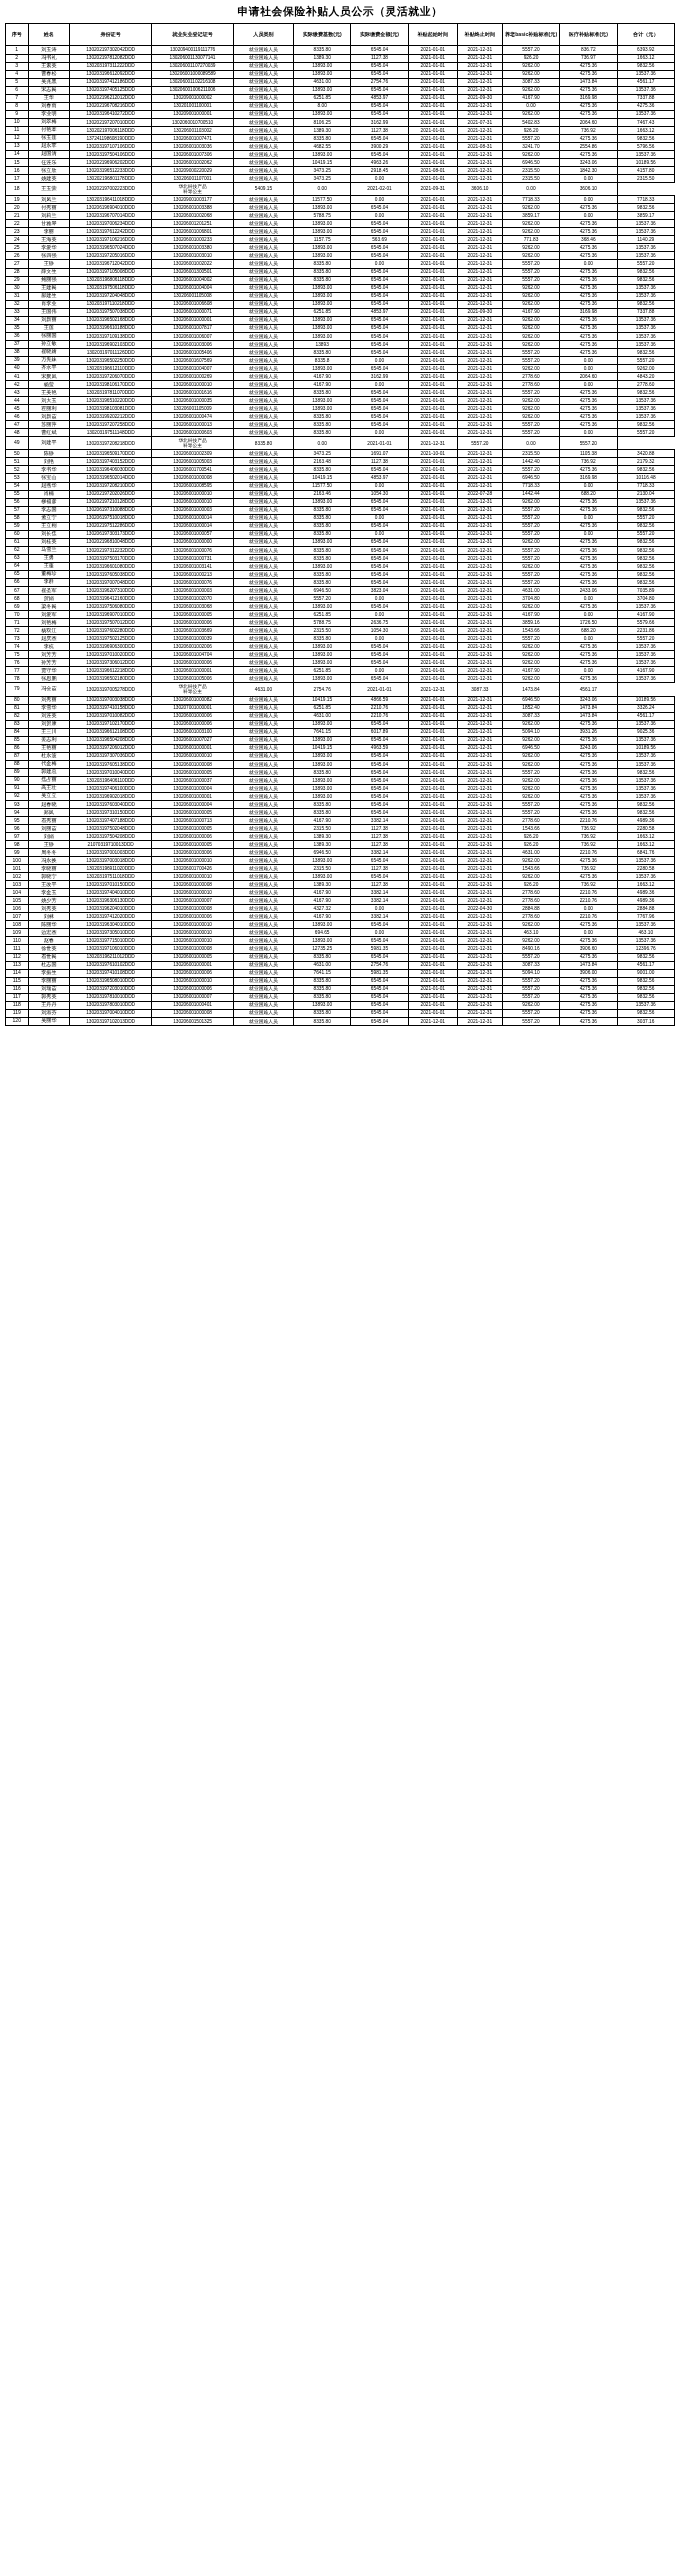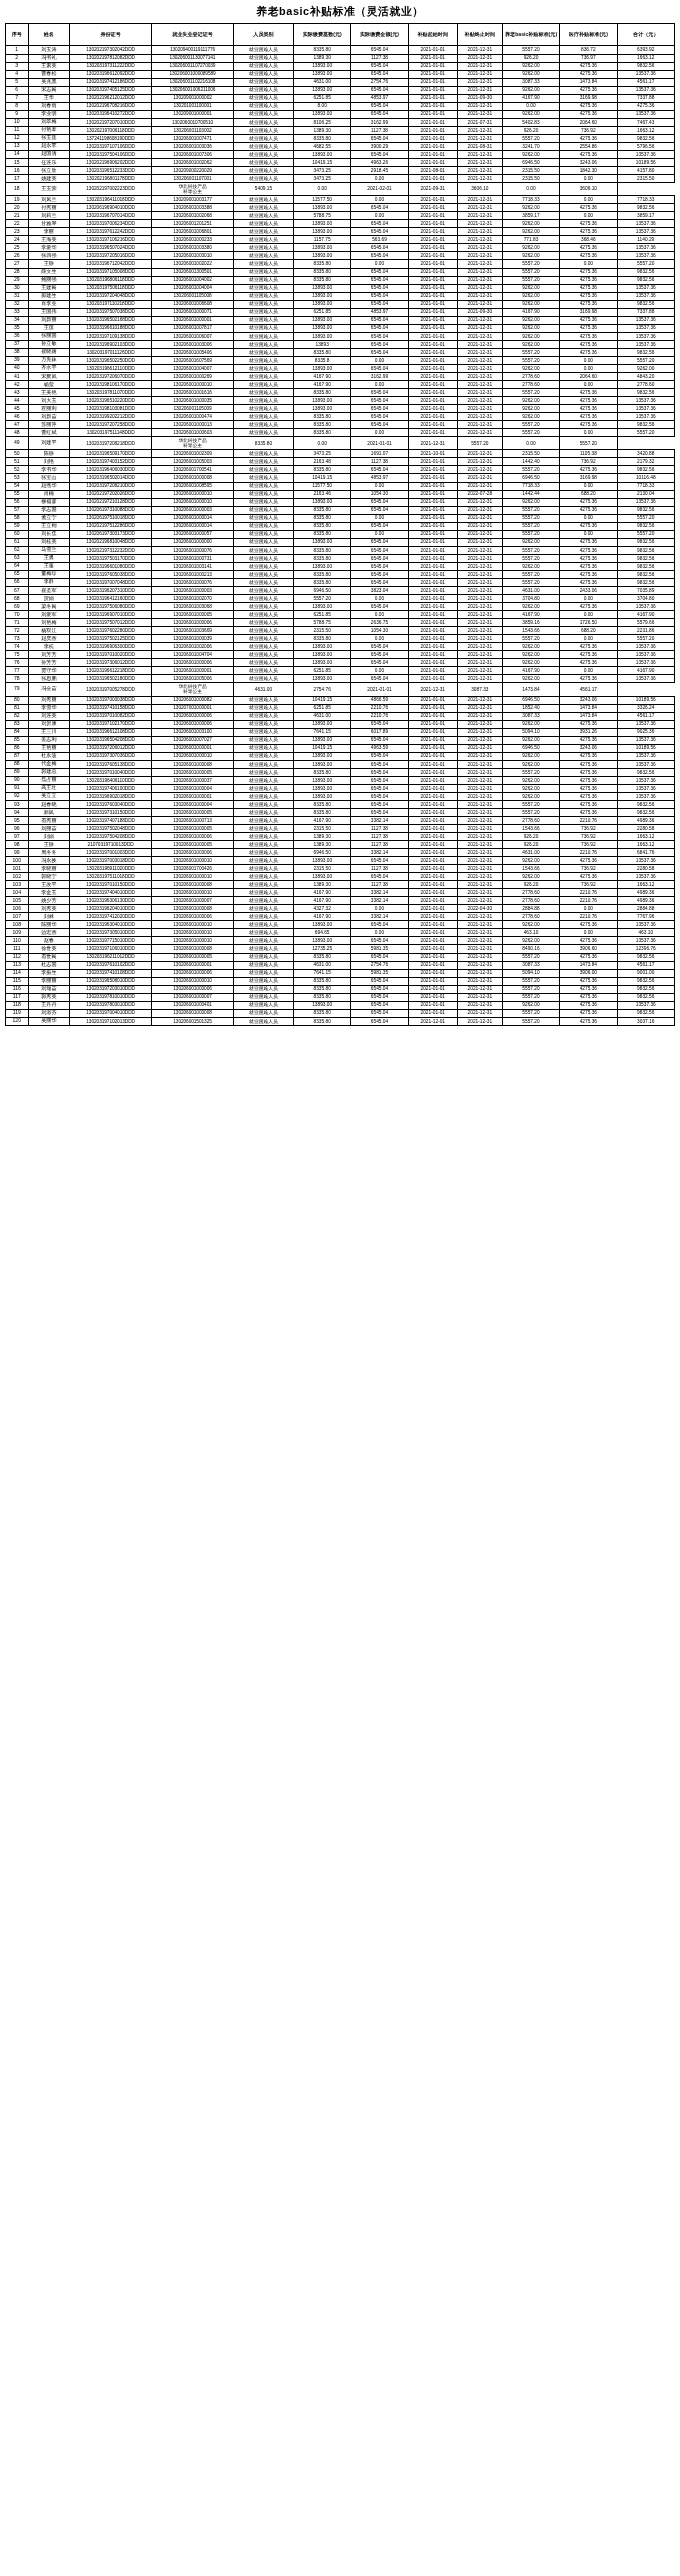--- a/index.html
+++ b/index.html
@@ -26,21 +26,21 @@
   col.c7{width:36px;}
   col.c8{width:33px;}
   col.c9{width:42px;}
   col.c10{width:42px;}
   col.c11{width:42px;}
 </style>
 </head>
 <body>
 
 <div class="page">
-  <div class="title">养老basic补贴标准（灵活就业）</div>
+  <div class="title">申请社会保险补贴人员公示（灵活就业）</div>
   <table>
     <colgroup>
       <col class="c0">
         <col class="c1">
         <col class="c2">
         <col class="c3">
         <col class="c4">
       <col class="c5">
         <col class="c6">
         <col class="c7">

